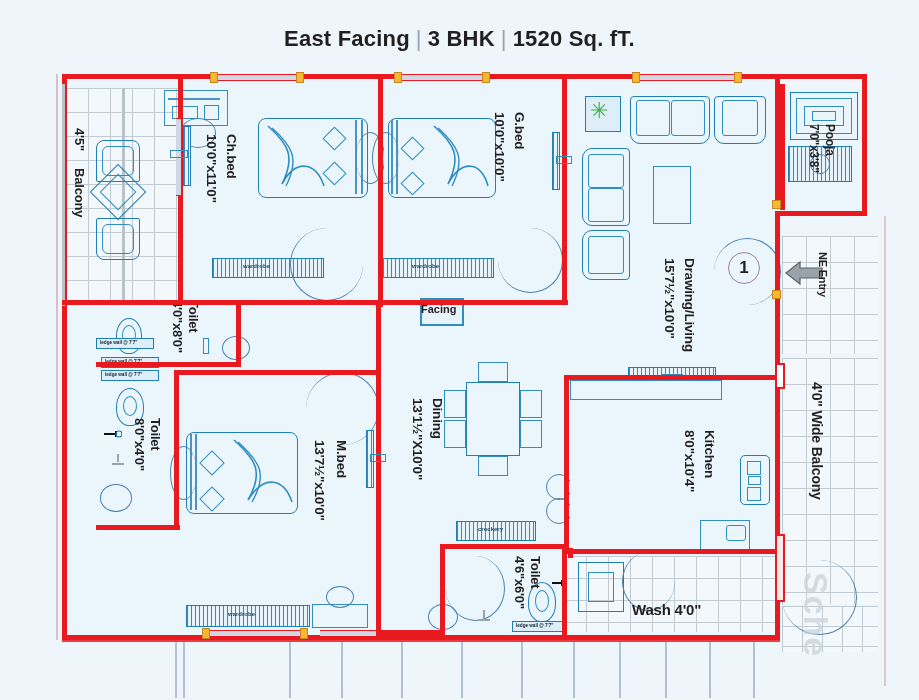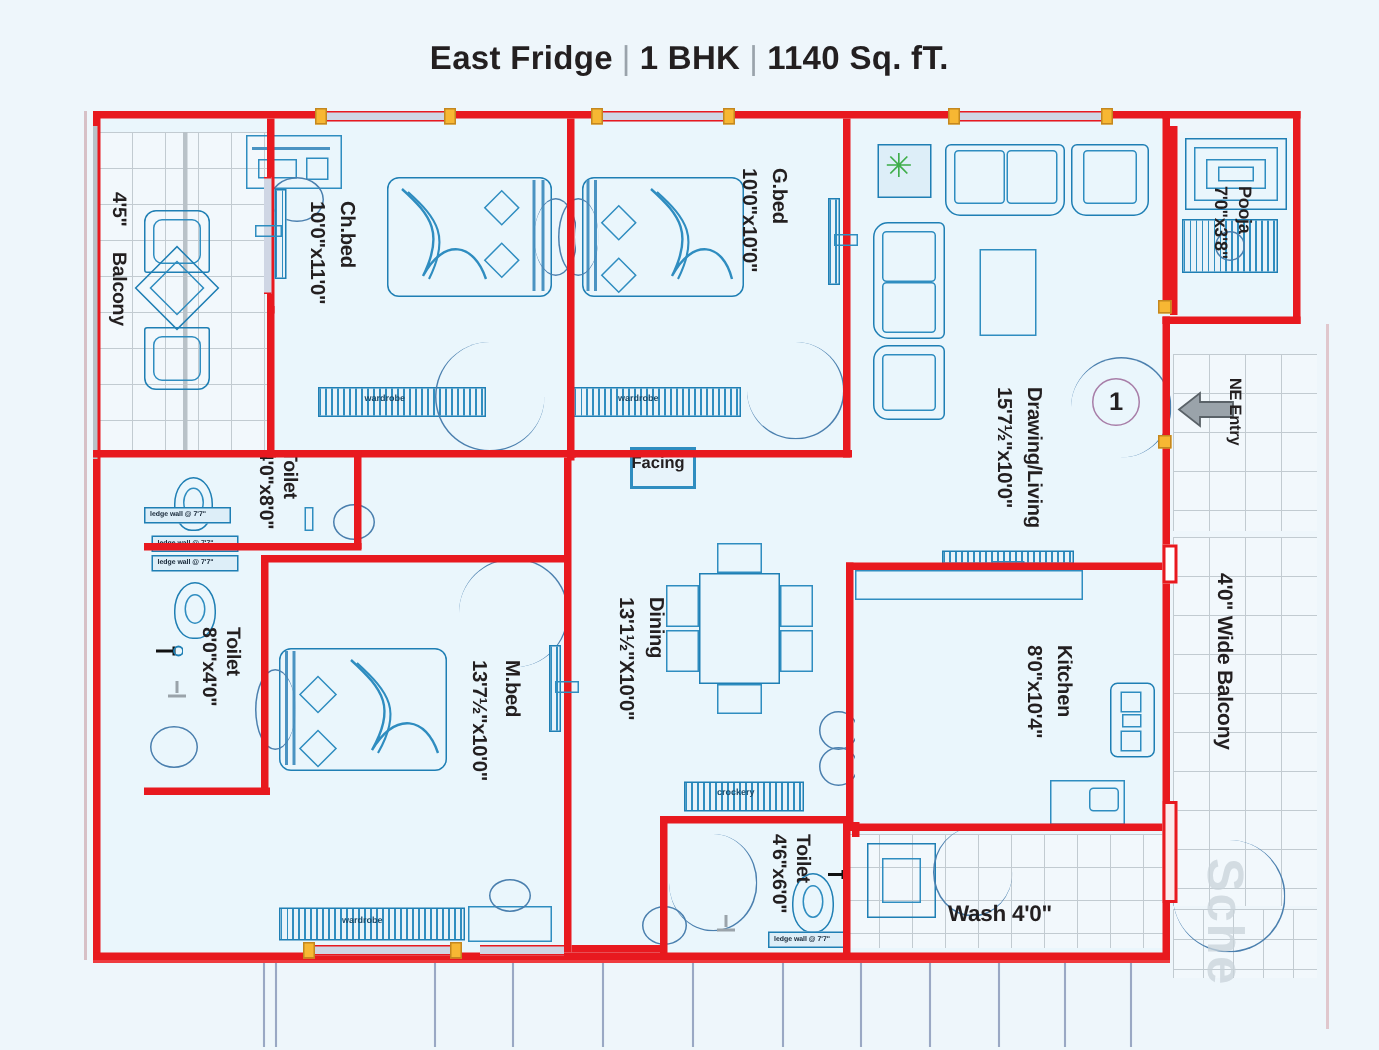--- a/index.html
+++ b/index.html
@@ -79,21 +79,21 @@
     opacity:.75;letter-spacing:1px;
   }
   .plant{position:absolute;color:#3fae4a;font-size:22px;line-height:1;}
 </style>
 </head>
 <body>
 
 <div id="stage">
 
   <div class="title">
-    <span>East Fridge</span><span class="sep">|</span><span>1 BHK</span><span class="sep">|</span><span>1140 Sq. fT.</span>
+    <span>East Facing</span><span class="sep">|</span><span>3 BHK</span><span class="sep">|</span><span>1520 Sq. fT.</span>
   </div>
 
   <div class="room" style="left:62px;top:74px;width:718px;height:566px;"></div>
 
   <div class="grid-tile" style="left:66px;top:88px;width:112px;height:214px;background-size:22px 24px;"></div>
   <div class="greyline" style="left:122px;top:88px;width:3px;height:214px;"></div>
 
   <div class="blue" style="left:96px;top:140px;width:42px;height:40px;border-radius:8px 8px 2px 2px;"></div>
   <div class="blue2" style="left:102px;top:146px;width:30px;height:28px;border-radius:6px;"></div>
   <div class="blue" style="left:96px;top:218px;width:42px;height:40px;border-radius:2px 2px 8px 8px;"></div>

